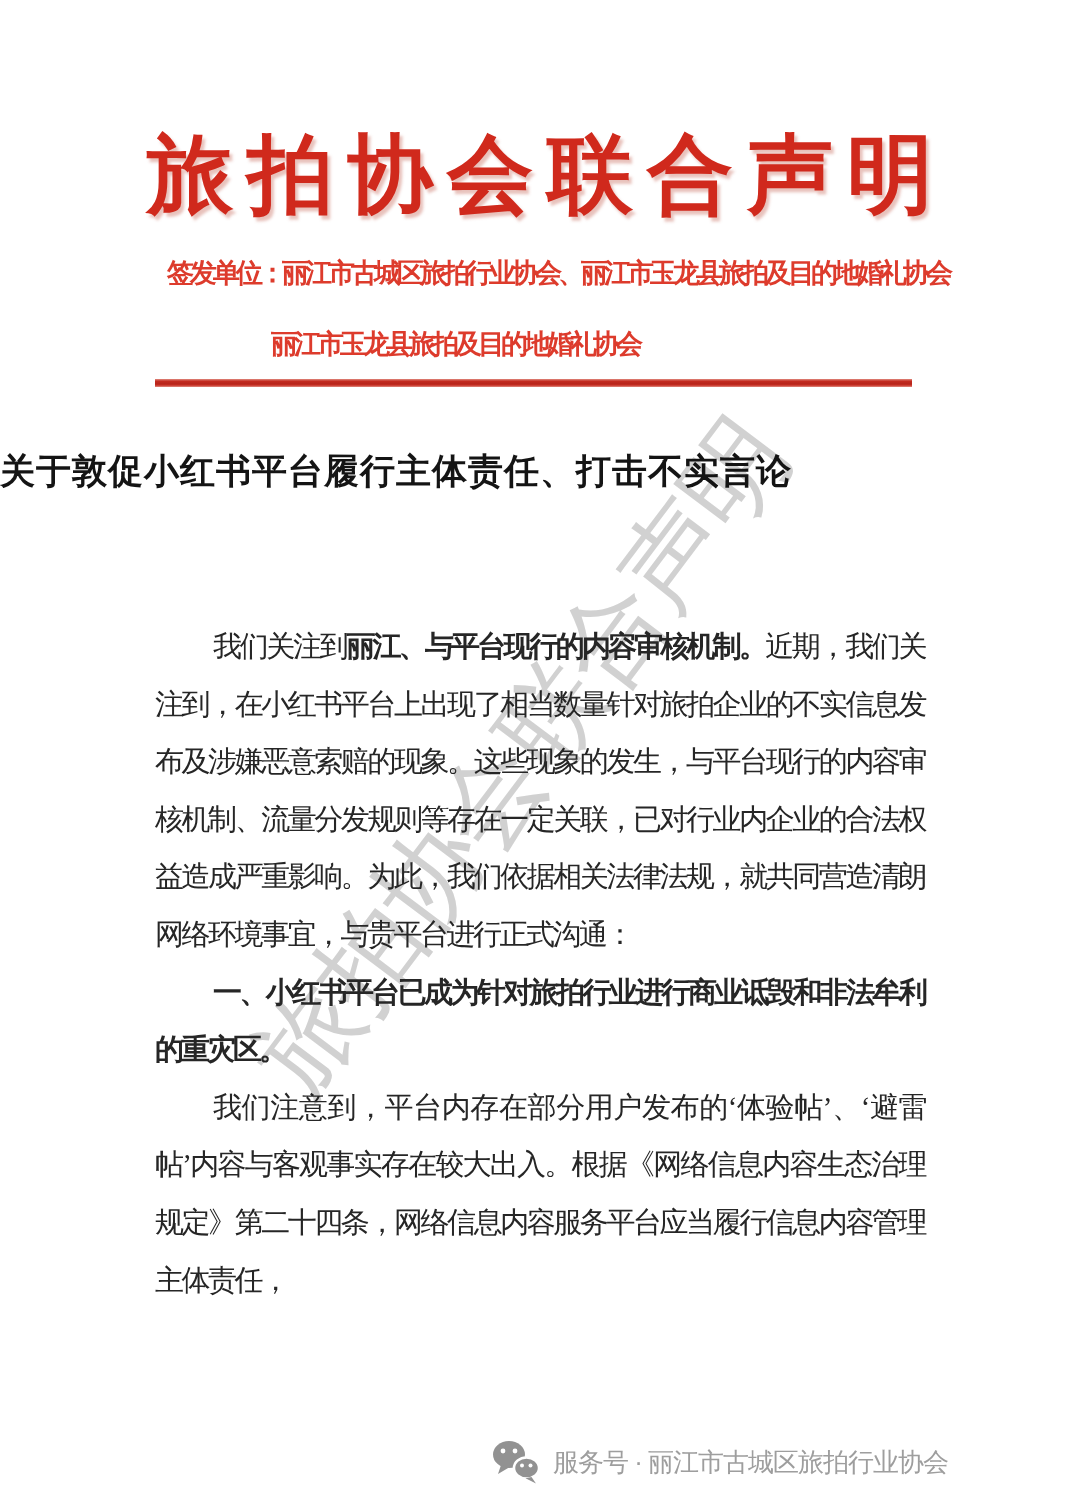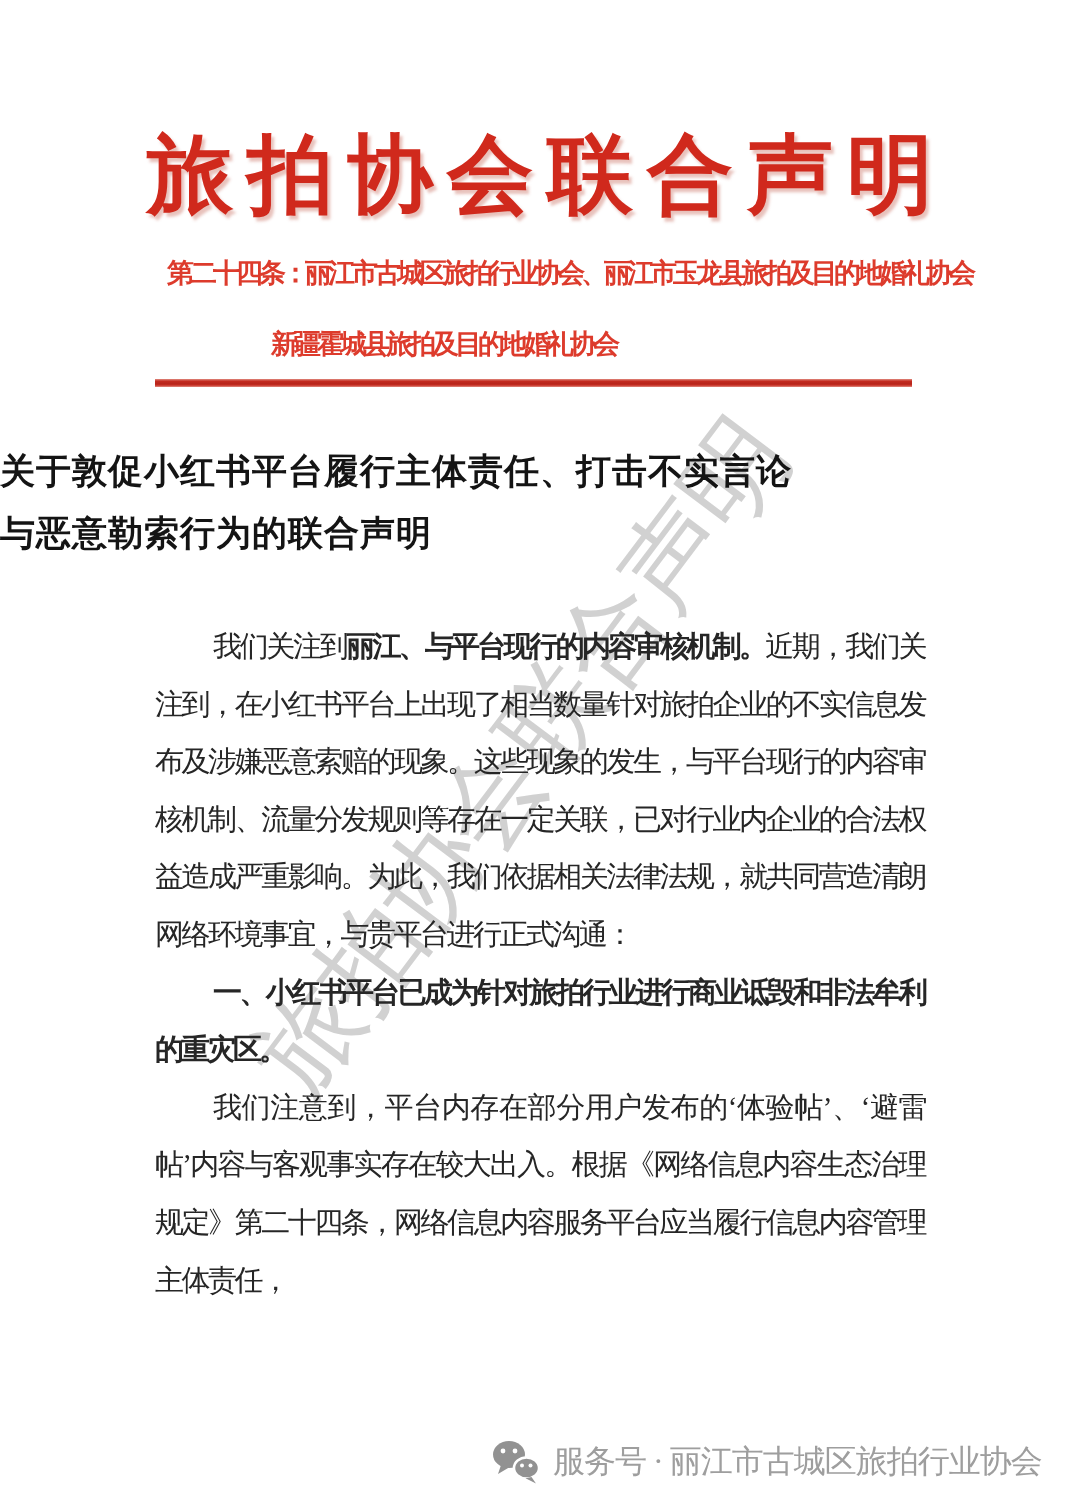--- a/index.html
+++ b/index.html
@@ -114,45 +114,44 @@
     position: absolute;
     left: 492px; top: 1438px;
     height: 48px;
     display: flex;
     align-items: center;
     gap: 13px;
     z-index: 1;
   }
   .wechat-icon { width: 48px; height: 44px; display: block; }
   .footer-text {
-    font-family: Liberation Serif, serif;
-    font-size: 32px;
+    font-family: Liberation Sans, sans-serif;
+    font-size: 26px;
     letter-spacing: -1px;
     color: #9e9e9e;
     white-space: nowrap;
   }
 </style>
 </head>
 <body>
 
 <div class="page">
 
   <div class="watermark">旅拍协会联合声明</div>
 
   <header class="masthead">
     <h1 class="masthead-title">旅拍协会联合声明</h1>
-    <div class="issuer issuer-1">第二十四条：丽江市古城区旅拍行业协会、丽江市玉龙县旅拍及目的地婚礼协会</div>
-    <div class="issuer issuer-2">新疆霍城县旅拍及目的地婚礼协会</div>
+    <div class="issuer issuer-1">签发单位：丽江市古城区旅拍行业协会、丽江市玉龙县旅拍及目的地婚礼协会</div>
+    <div class="issuer issuer-2">丽江市玉龙县旅拍及目的地婚礼协会</div>
     <div class="red-rule"></div>
   </header>
 
   <main class="statement">
     <h2 class="stmt-title">
       <span>关于敦促小红书平台履行主体责任、打击不实言论</span><br>
-      <span>与恶意勒索行为的联合声明</span>
     </h2>
 
     <div class="stmt-body" id="stmt-body">
         <p><span>我们关注到</span><span class="run-bold">丽江、与平台现行的内容审核机制。</span><span>近期，我们关注到，在小红书平台上出现了相当数量针对旅拍企业的不实信息发布及涉嫌恶意索赔的现象。这些现象的发生，与平台现行的内容审核机制、流量分发规则等存在一定关联，已对行业内企业的合法权益造成严重影响。为此，我们依据相关法律法规，就共同营造清朗网络环境事宜，与贵平台进行正式沟通：</span></p>
         <p><span class="run-bold">一、小红书平台已成为针对旅拍行业进行商业诋毁和非法牟利的重灾区。</span></p>
         <p><span>我们注意到，平台内存在部分用户发布的‘体验帖’、‘避雷帖’内容与客观事实存在较大出入。根据《网络信息内容生态治理规定》第二十四条，网络信息内容服务平台应当履行信息内容管理主体责任，</span></p>
       </div>
   </main>
 
   <footer class="footer">

